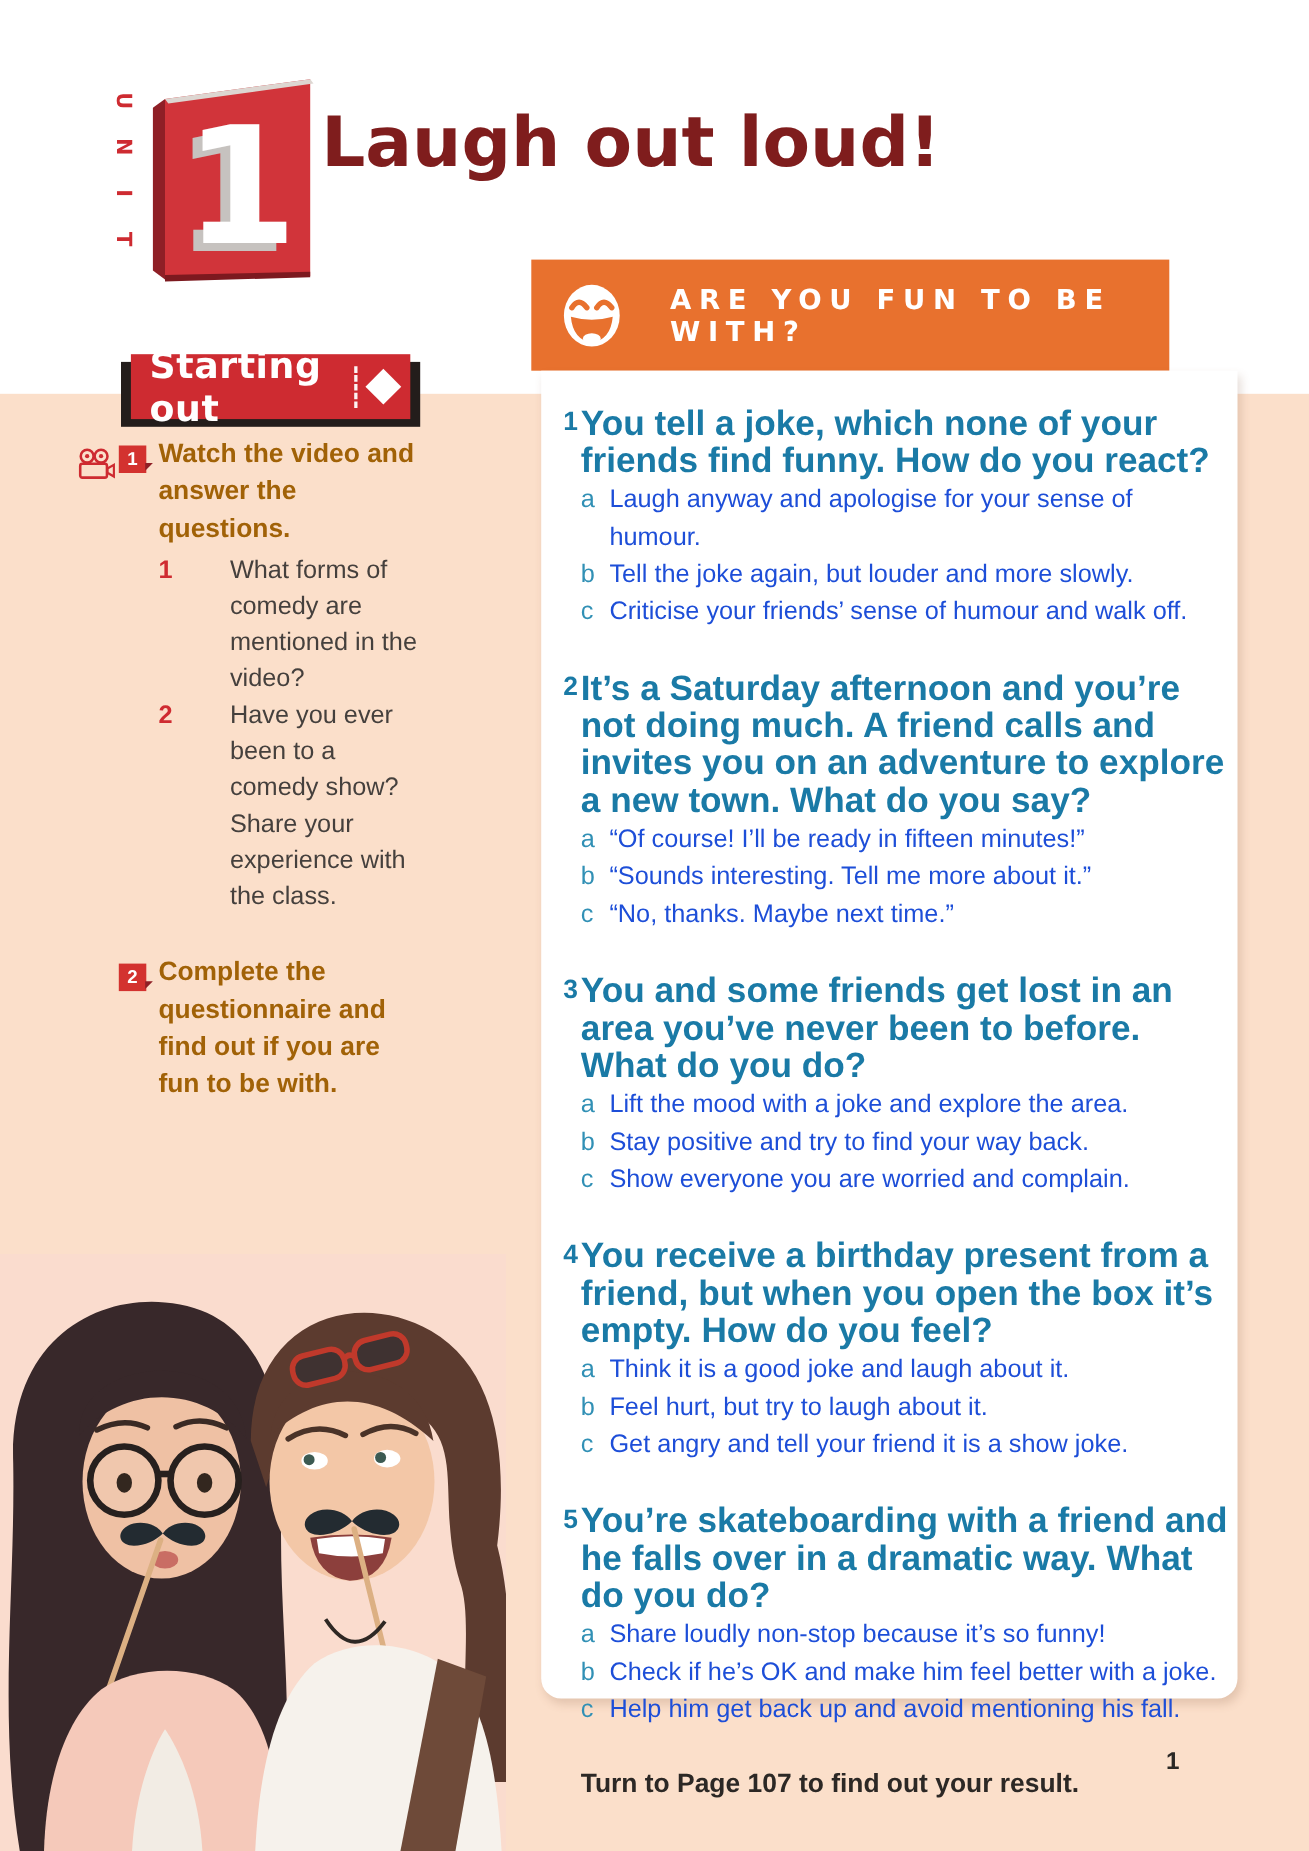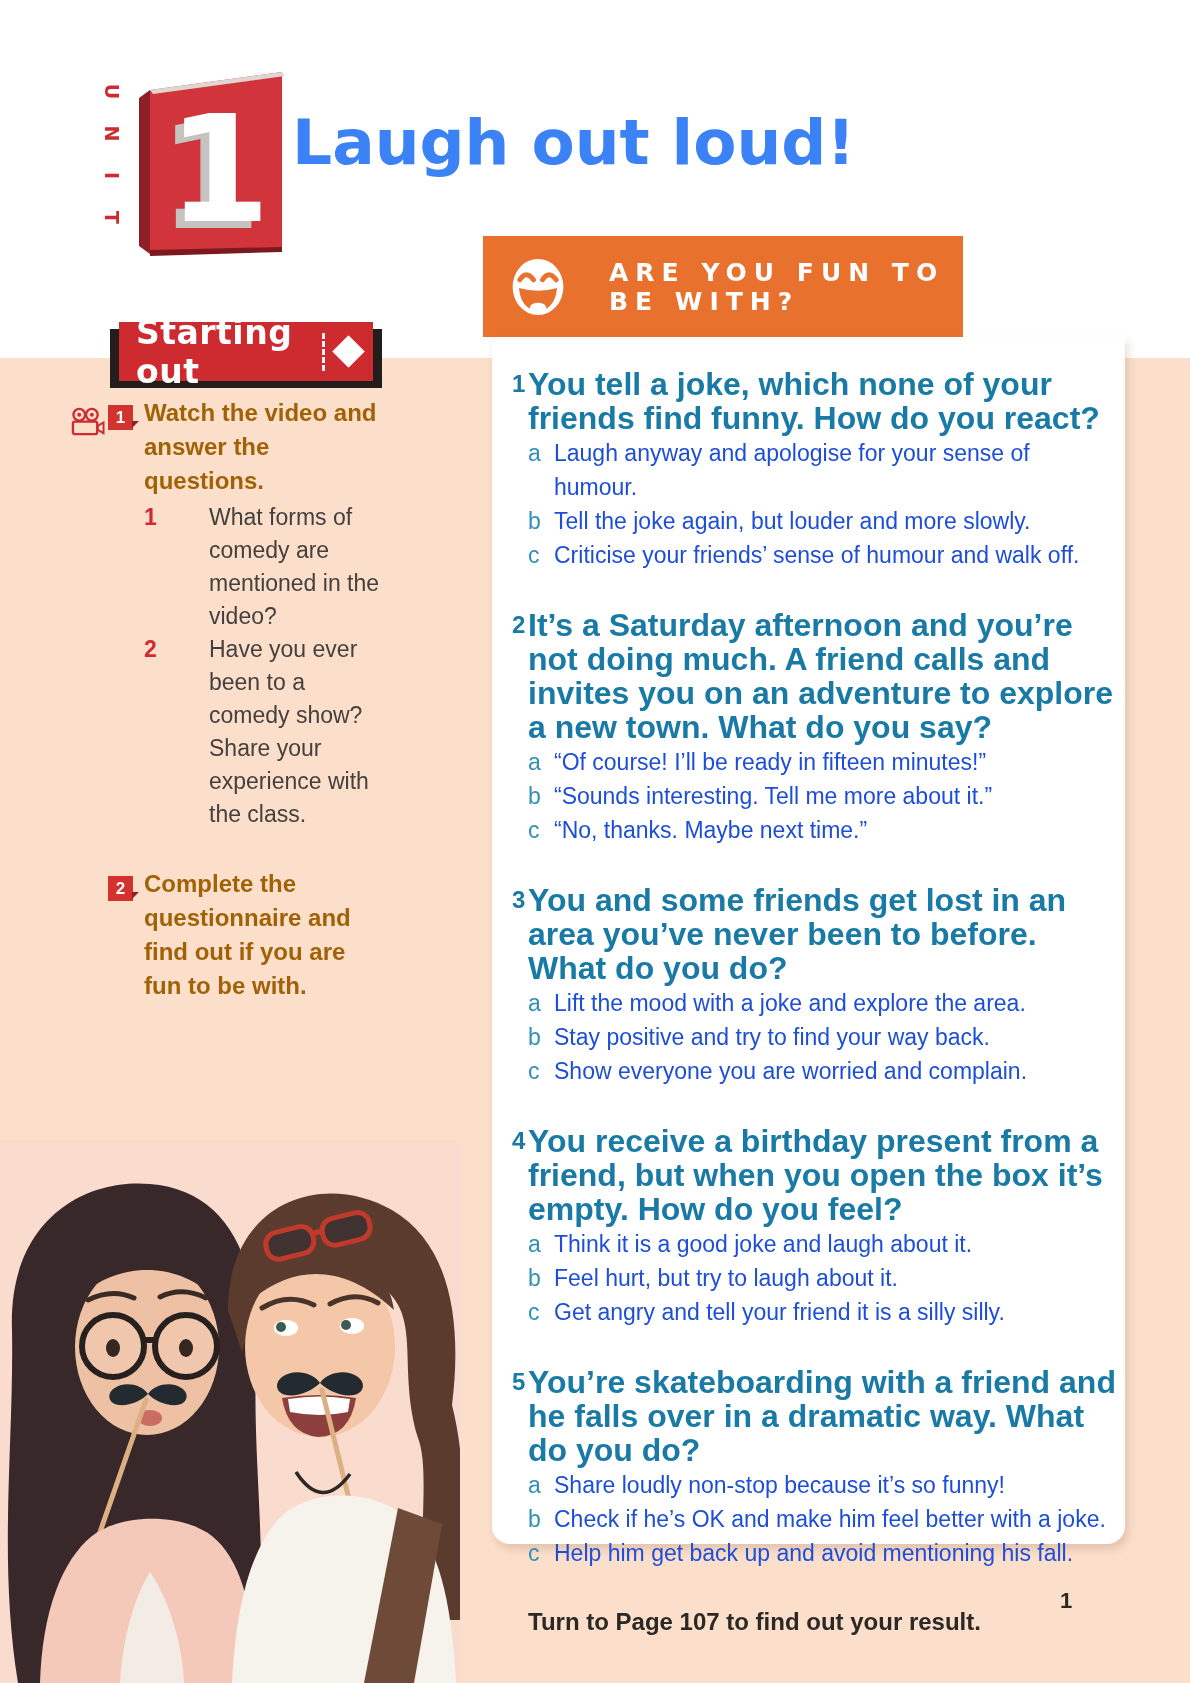--- a/index.html
+++ b/index.html
@@ -7,27 +7,27 @@
     position:relative;width:1190px;height:1683px;background:#ffffff;
     overflow:hidden;font-family:"Liberation Sans",sans-serif;margin:0 auto;
   }
   .peach-bg{position:absolute;left:0;top:358px;width:1190px;height:1325px;background:#fbdfca;}
 
   
   .unit-vert{position:absolute;left:104px;top:82px;display:flex;flex-direction:column;align-items:center;gap:23px;}
   .unit-vert span{transform:rotate(90deg);color:#ce2b31;font:bold 19px "DejaVu Sans",sans-serif;line-height:19px;}
   .unit-panel{position:absolute;left:98px;top:64px;width:200px;height:196px;}
   .unit-title{
-    position:absolute;left:292px;top:106px;margin:0;
-    font:bold 63px "DejaVu Sans",sans-serif;color:#3b82f6;letter-spacing:0;
+    position:absolute;left:292px;top:93px;margin:0;
+    font:bold 63px "DejaVu Sans",sans-serif;color:#7f1d1d;letter-spacing:0;
   }
 
   
   .banner{
-    position:absolute;left:483px;top:236px;width:480px;height:101px;background:#e8712e;
+    position:absolute;left:483px;top:236px;width:580px;height:101px;background:#e8712e;
     display:flex;align-items:center;gap:42px;padding-left:26px;box-sizing:border-box;
   }
   .banner-title{color:#ffffff;font:bold 25px "DejaVu Sans",sans-serif;letter-spacing:7px;}
   .smiley{width:58px;height:66px;flex:0 0 auto;}
 
   
   .card{
     position:absolute;left:492px;top:337px;width:633px;height:1207px;background:#ffffff;
     border-radius:0 0 18px 18px;box-shadow:3px 5px 9px rgba(130,85,60,.20);
     box-sizing:border-box;padding:30px 8px 0 20px;
@@ -191,21 +191,21 @@
       <span class="opt-text">Think it is a good joke and laugh about it.</span>
     </div>
 
     <div class="opt">
       <span class="opt-letter">b</span>
       <span class="opt-text">Feel hurt, but try to laugh about it.</span>
     </div>
 
     <div class="opt">
       <span class="opt-letter">c</span>
-      <span class="opt-text">Get angry and tell your friend it is a silly silly.</span>
+      <span class="opt-text">Get angry and tell your friend it is a show joke.</span>
     </div>
   </div>
       </div>
     </div>
 
     <div class="q">
       <span class="q-num">5</span>
       <div>
         <span class="q-text">You’re skateboarding with a friend and he falls over in a dramatic way. What do you do?</span>
         <div class="opts">

